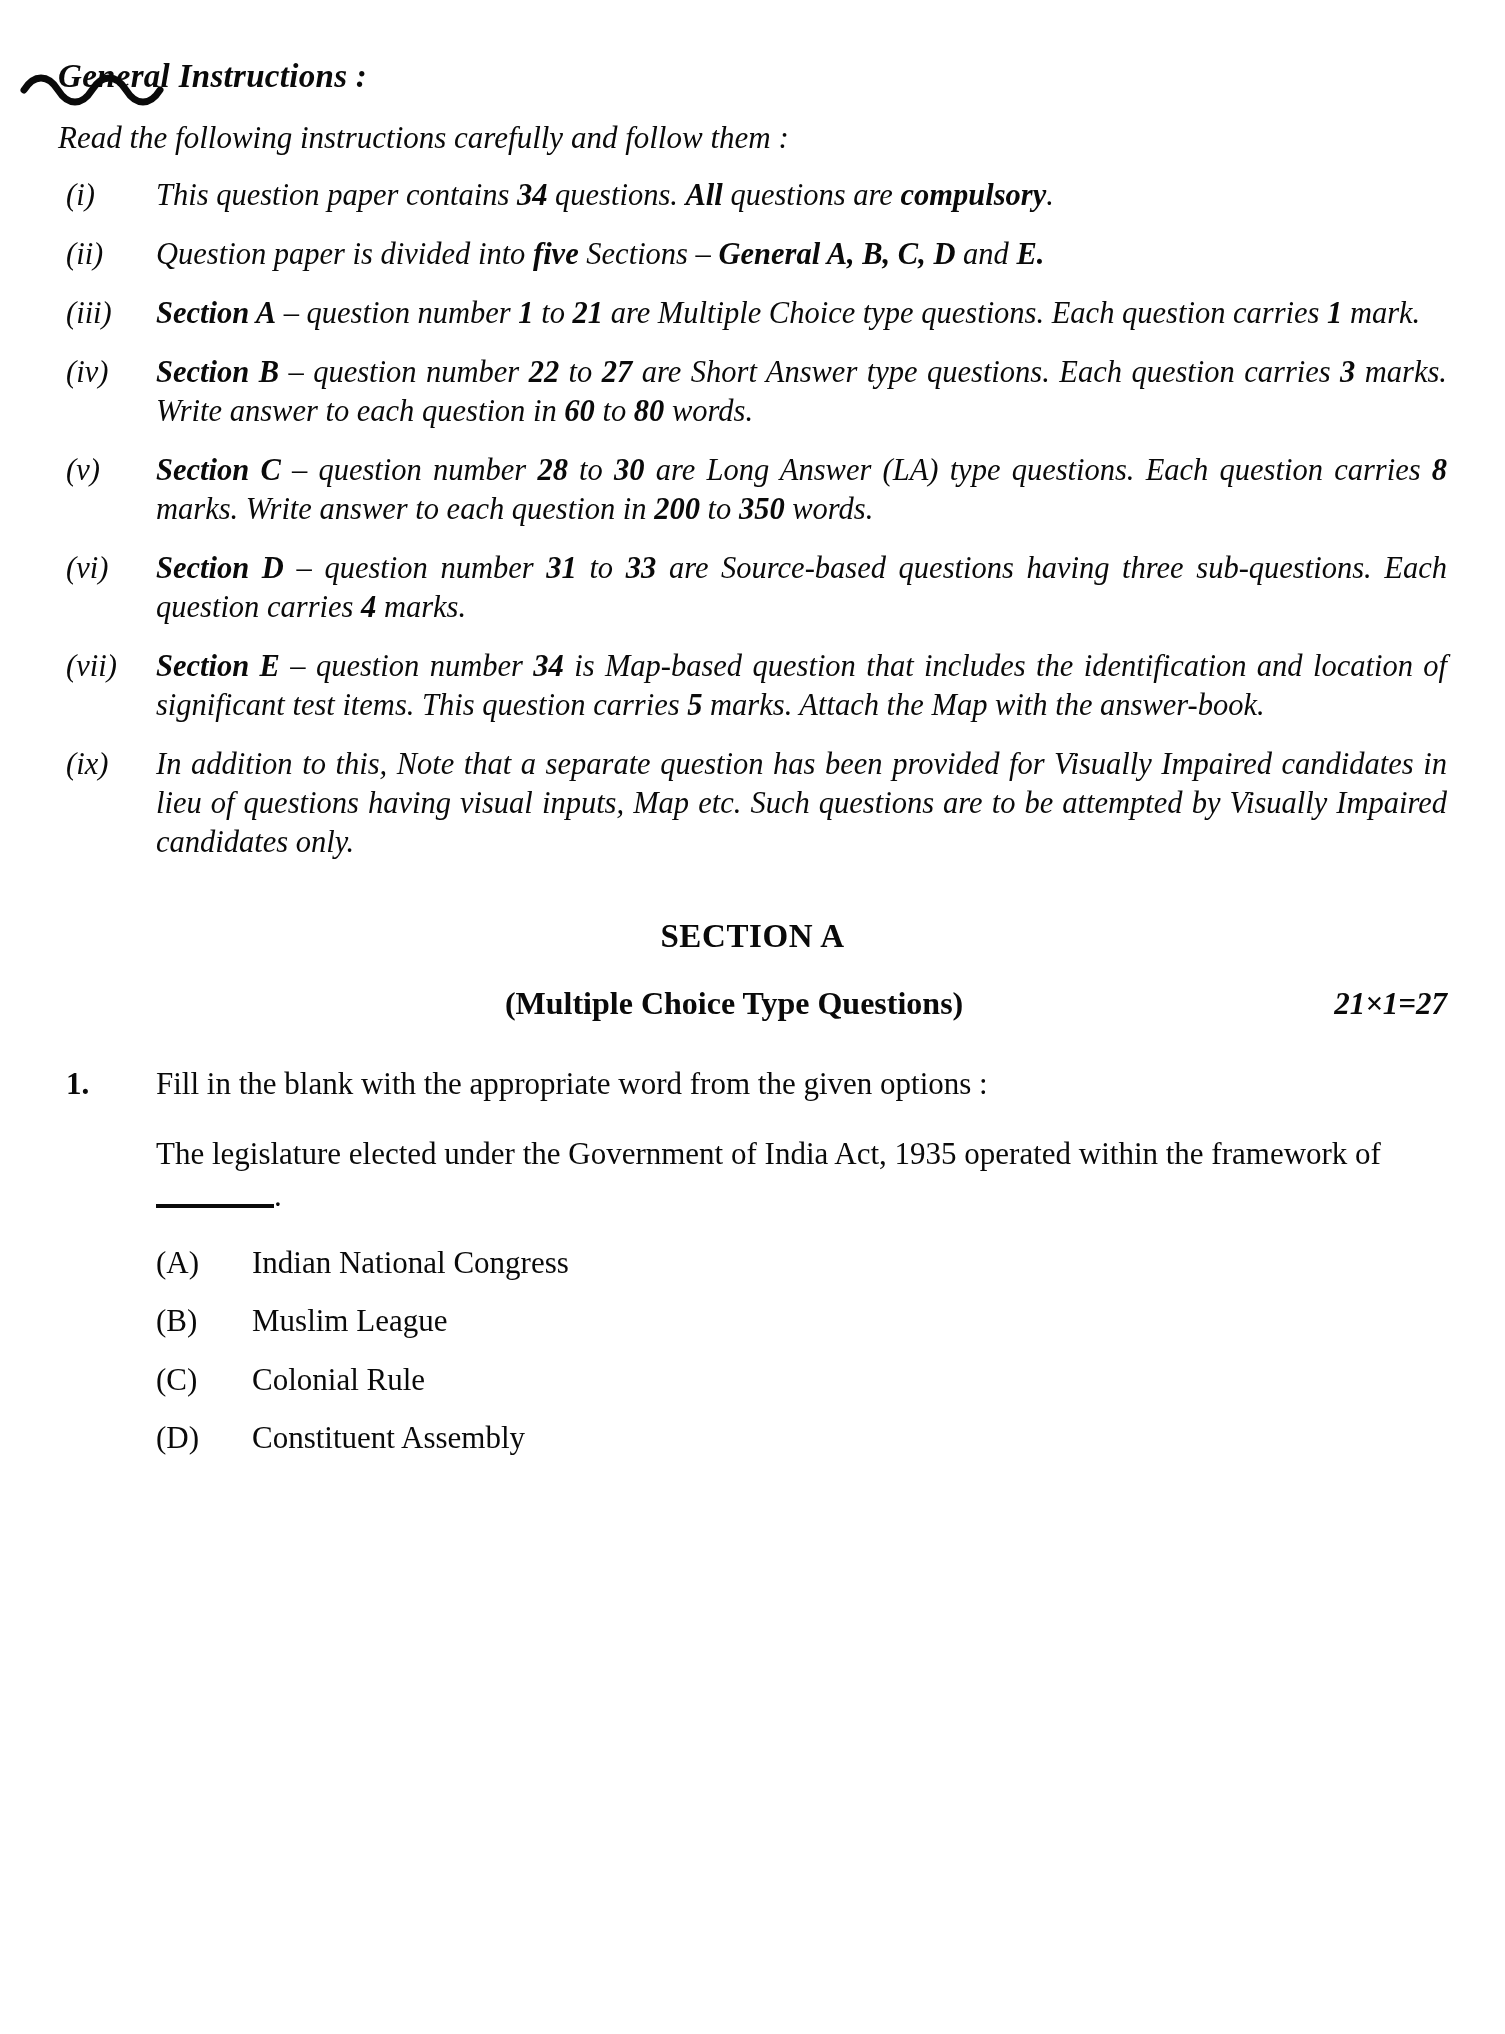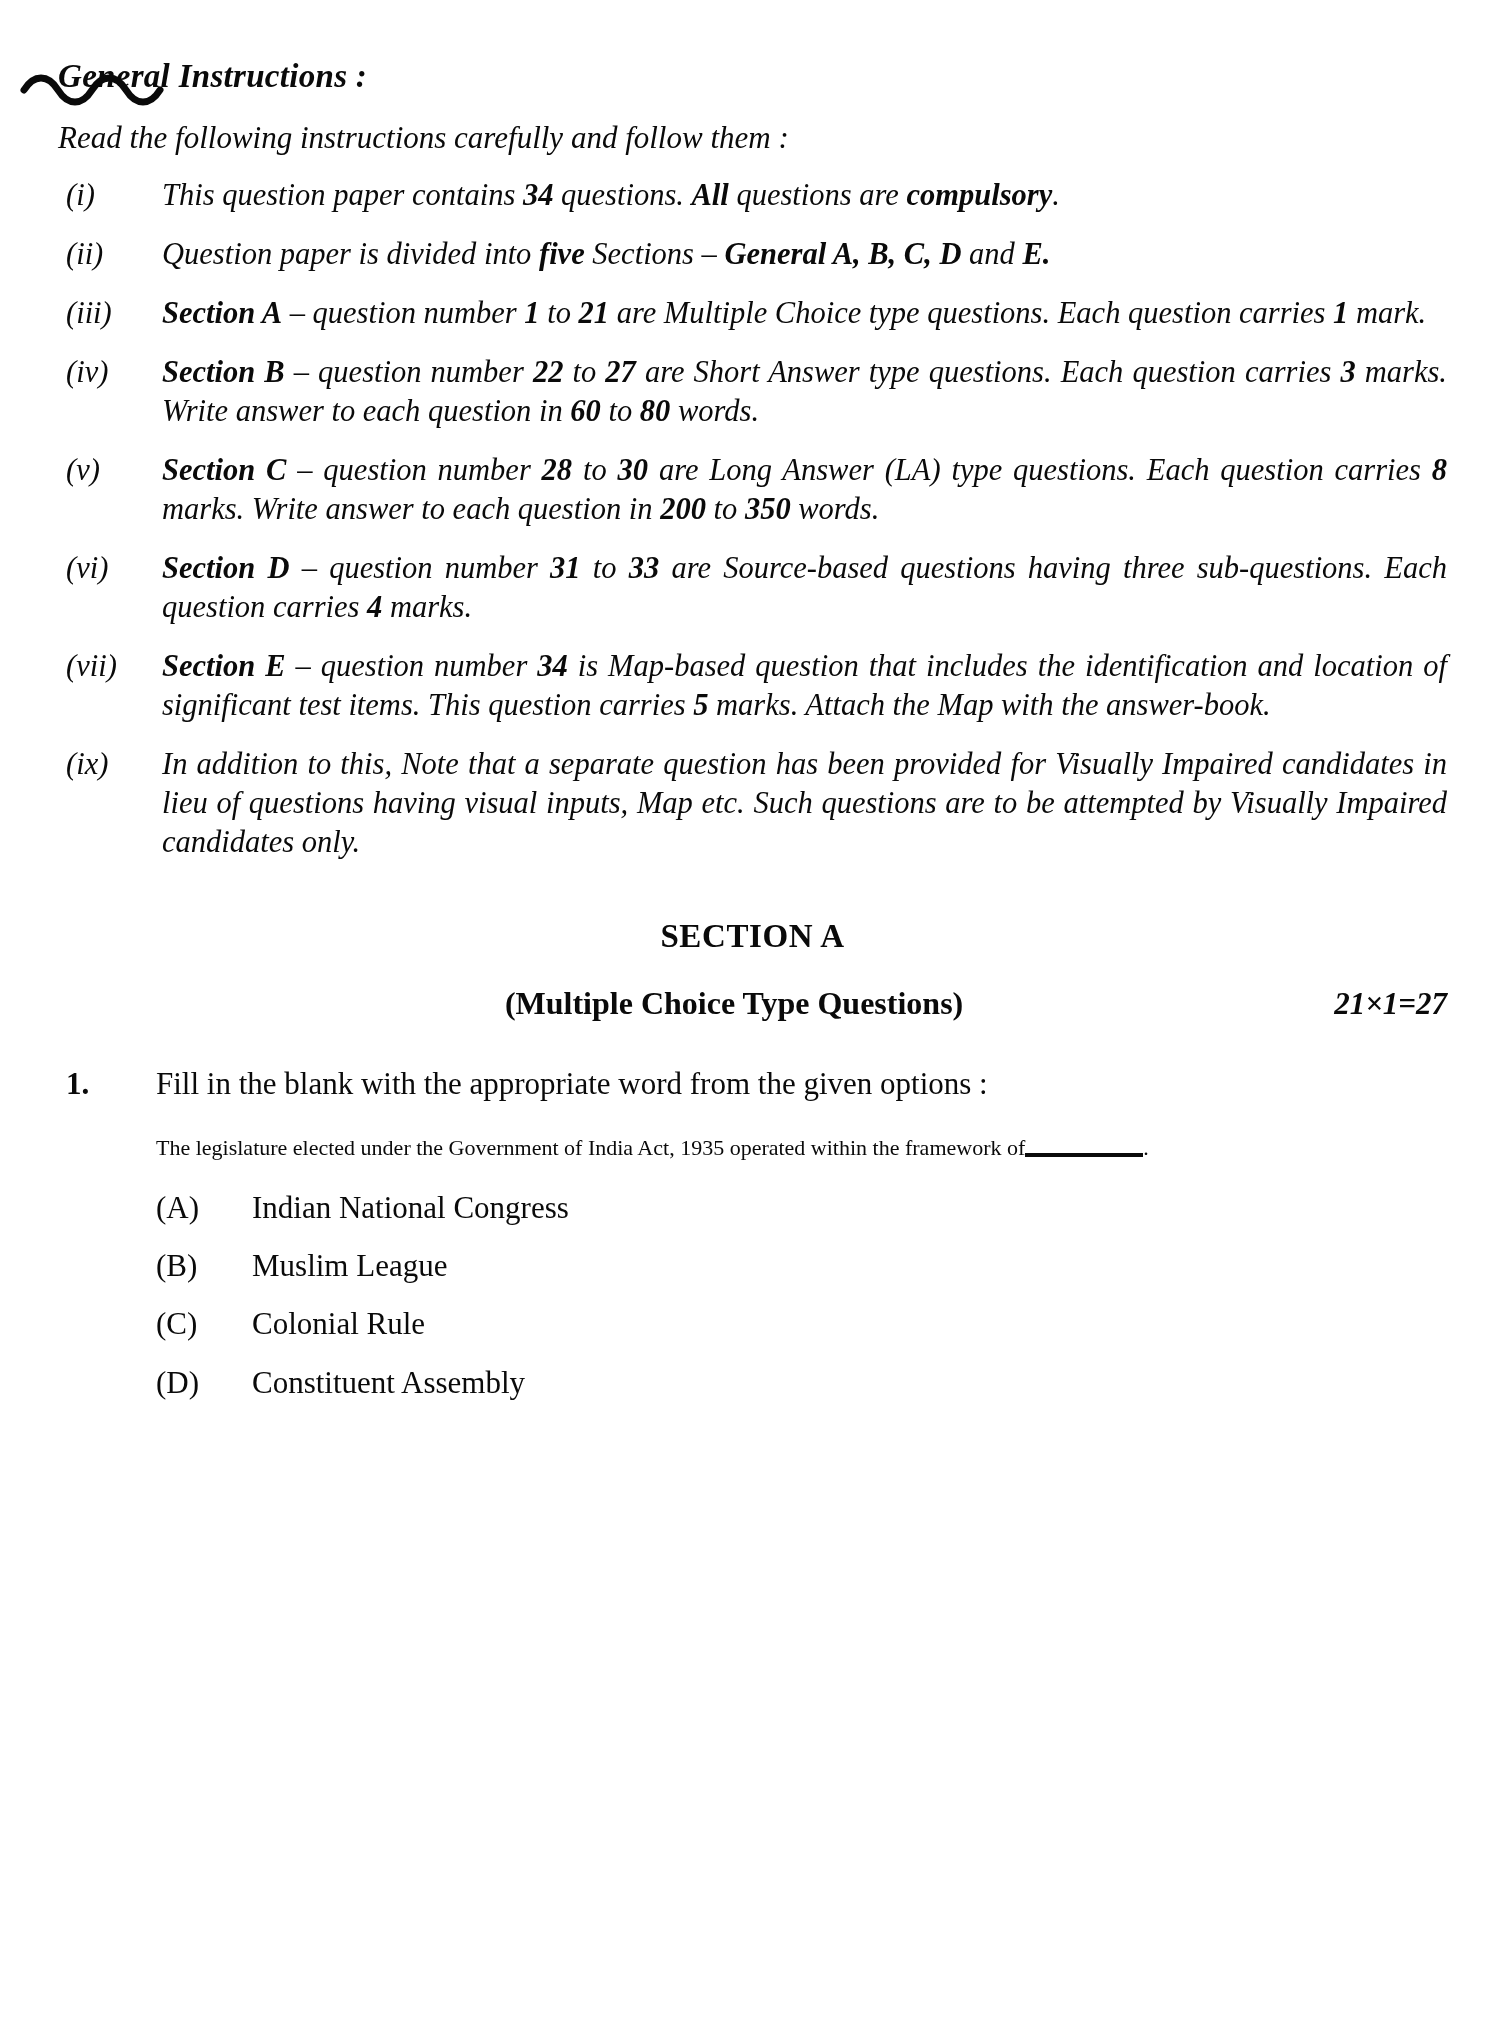--- a/index.html
+++ b/index.html
@@ -64,21 +64,21 @@
     text-align: left;
     padding-left: 8px;
     box-sizing: border-box;
     font-style: italic;
   }
   .inst .body {
     flex: 1 1 auto;
     text-align: justify;
     text-justify: inter-word;
   }
-  .inst.just .body { text-align: justify; margin-left: 6px; }
+  .inst.just .body { text-align: justify; }
   .inst b { font-weight: bold; }
 
   
   .section-head {
     text-align: center;
     font-weight: bold;
     font-size: 33px;
     letter-spacing: 0.6px;
     margin-top: 56px;
   }
@@ -117,21 +117,21 @@
     font-weight: bold;
     padding-left: 8px;
     box-sizing: border-box;
   }
   .q-row .qtext {
     flex: 1 1 auto;
   }
   .q-stem {
     margin-left: 98px;
     margin-top: 28px;
-    font-size: 22px;
+    font-size: 31px;
     line-height: 1.38;
     max-width: 1235px;
   }
   .blank {
     display: inline-block;
     width: 118px;
     border-bottom: 4px solid #0a0a0a;
     vertical-align: -2px;
   }
   .options {

